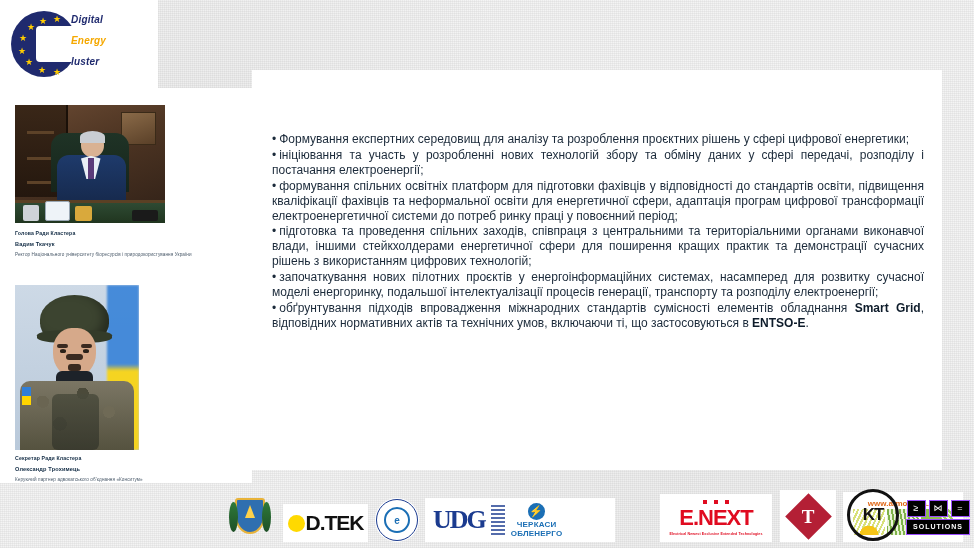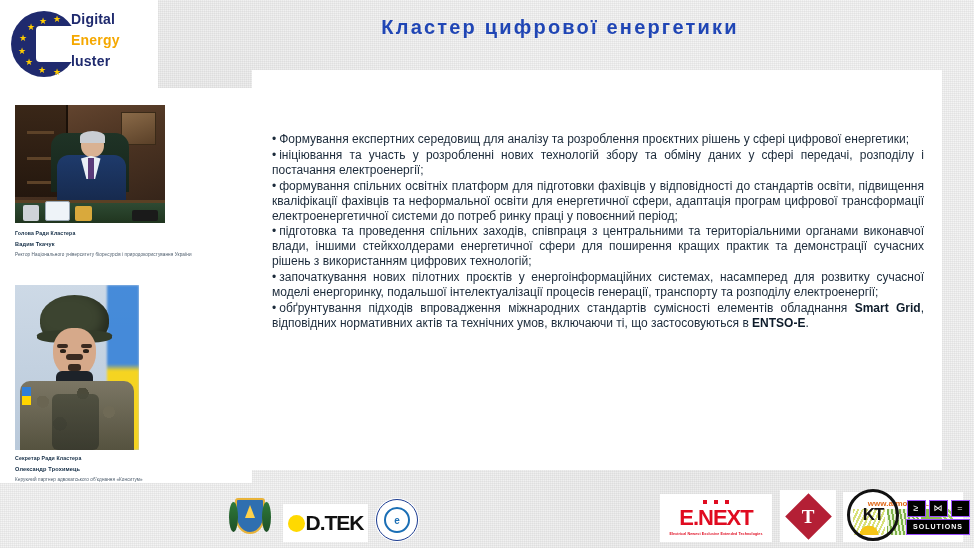--- a/index.html
+++ b/index.html
@@ -29,21 +29,21 @@
   #euro-c{
     position:absolute;left:2px;top:2px;width:66px;height:66px;border-radius:50%;
     background:#1f2a6e;
   }
   #euro-c-notch{
     position:absolute;left:27px;top:17px;width:44px;height:36px;border-radius:4px;
     background:#fff;
   }
   .star{position:absolute;color:#ffcc00;font-size:9px;line-height:9px;}
   #logo-text{position:absolute;left:62px;top:0;width:78px;}
-  .lt{font-weight:bold;letter-spacing:.2px;font-size:14px;line-height:21px;}
+  .lt{font-weight:bold;letter-spacing:.2px;font-size:10px;line-height:21px;font-style:italic;}
   .lt.d{color:#1f2a6e;}
   .lt.e{color:#f5a800;}
   .lt.c{color:#1f2a6e;}
 
   
   #slide-title{
     position:absolute;left:250px;top:16px;width:620px;text-align:center;
     font-size:20px;font-weight:bold;color:#2046b5;letter-spacing:2.2px;
   }
 
@@ -190,21 +190,20 @@
       <span class="star" style="left:44px;top:59px;">★</span>
       <span class="star" style="left:44px;top:6px;">★</span>
       <div id="logo-text">
         <div class="lt d">Digital</div>
         <div class="lt e">Energy</div>
         <div class="lt c">luster</div>
       </div>
     </div>
   </div>
 
-  <div id="slide-title">Кластер цифрової енергетики</div>
 
   <div id="panel">
     <div id="bullets">
       <p class="bullet"><span class="dot">•</span><span>Формування експертних середовищ для аналізу та розроблення проєктних рішень у сфері цифрової енергетики;</span></p>
       <p class="bullet"><span class="dot">•</span><span>ініціювання та участь у розробленні нових технологій збору та обміну даних у сфері передачі, розподілу і постачання електроенергії;</span></p>
       <p class="bullet"><span class="dot">•</span><span>формування спільних освітніх платформ для підготовки фахівців у відповідності до стандартів освіти, підвищення кваліфікації фахівців та неформальної освіти для енергетичної сфери, адаптація програм цифрової трансформації електроенергетичної системи до потреб ринку праці у повоєнний період;</span></p>
       <p class="bullet"><span class="dot">•</span><span>підготовка та проведення спільних заходів, співпраця з центральними та територіальними органами виконавчої влади, іншими стейкхолдерами енергетичної сфери для поширення кращих практик та демонстрації сучасних рішень з використанням цифрових технологій;</span></p>
       <p class="bullet"><span class="dot">•</span><span>започаткування нових пілотних проєктів у енергоінформаційних системах, насамперед для розвитку сучасної моделі енергоринку, подальшої інтелектуалізації процесів генерації, транспорту та розподілу електроенергії;</span></p>
       <p class="bullet"><span class="dot">•</span><span>обґрунтування підходів впровадження міжнародних стандартів сумісності елементів обладнання </span><b>Smart Grid</b><span>, відповідних нормативних актів та технічних умов, включаючи ті, що застосовуються в </span><b>ENTSO-E</b><span>.</span></p>
     </div>
@@ -272,20 +271,29 @@
       <div id="dtek-dot"></div>
       <div id="dtek-txt">D.TEK</div>
     </div>
 
     <div class="flogo" id="fl-seal">
       <div class="seal-ring">
           <div class="seal-core">e</div>
         </div>
     </div>
 
+    <div class="flogo" id="fl-udg">
+      <div id="udg-mark">UDG</div>
+      <div id="udg-orn"></div>
+      <div id="ch-wrap">
+        <div id="ch-icon">⚡</div>
+        <div class="ch-t">ЧЕРКАСИ</div>
+        <div class="ch-t">ОБЛЕНЕРГО</div>
+      </div>
+    </div>
 
     <div class="flogo" id="fl-enext">
       <div id="enext-dots">
           <i></i>
           <i></i>
           <i></i>
         </div>
       <div id="enext-txt">E.NEXT</div>
       <div id="enext-sub">Electrical Newest Exclusive Extended Technologies</div>
     </div>

